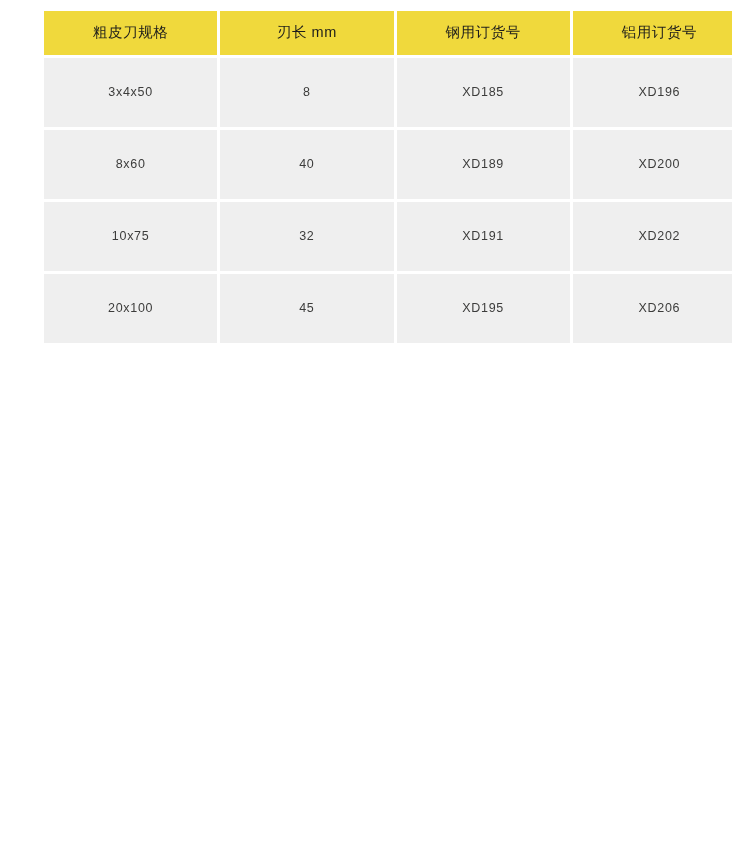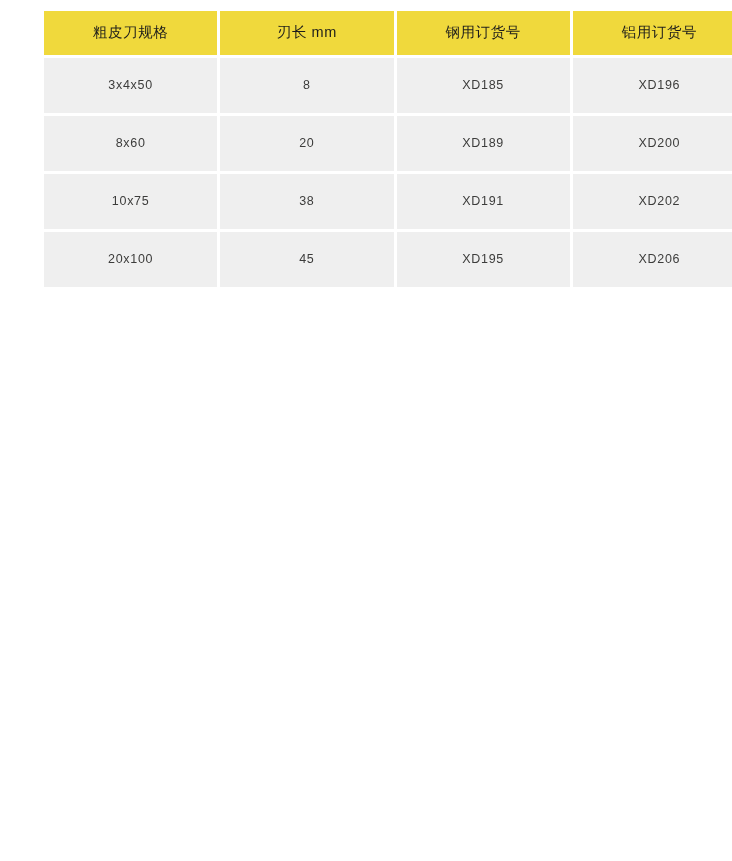--- a/index.html
+++ b/index.html
@@ -51,21 +51,21 @@
 
   
   table.spec-table tbody tr.row-odd td {
     background: #efefef;
   }
   table.spec-table tbody tr.row-even td {
     background: #dcdcdc;
   }
 
   table.spec-table tbody td {
-    height: 55px;
+    height: 69px;
     color: #3c3c3b;
     font-size: 12.5px;
     letter-spacing: 0.7px;
   }
 
   .cell-text {
     display: block;
     line-height: 1.2;
   }
 </style>
@@ -103,35 +103,35 @@
           </td>
           <td>
             <span class="cell-text">XD196</span>
           </td>
         </tr>
         <tr class="row-odd">
           <td>
             <span class="cell-text">8x60</span>
           </td>
           <td>
-            <span class="cell-text">20</span>
+            <span class="cell-text">40</span>
           </td>
           <td>
             <span class="cell-text">XD189</span>
           </td>
           <td>
             <span class="cell-text">XD200</span>
           </td>
         </tr>
         <tr class="row-odd">
           <td>
             <span class="cell-text">10x75</span>
           </td>
           <td>
-            <span class="cell-text">38</span>
+            <span class="cell-text">32</span>
           </td>
           <td>
             <span class="cell-text">XD191</span>
           </td>
           <td>
             <span class="cell-text">XD202</span>
           </td>
         </tr>
         <tr class="row-odd">
           <td>

